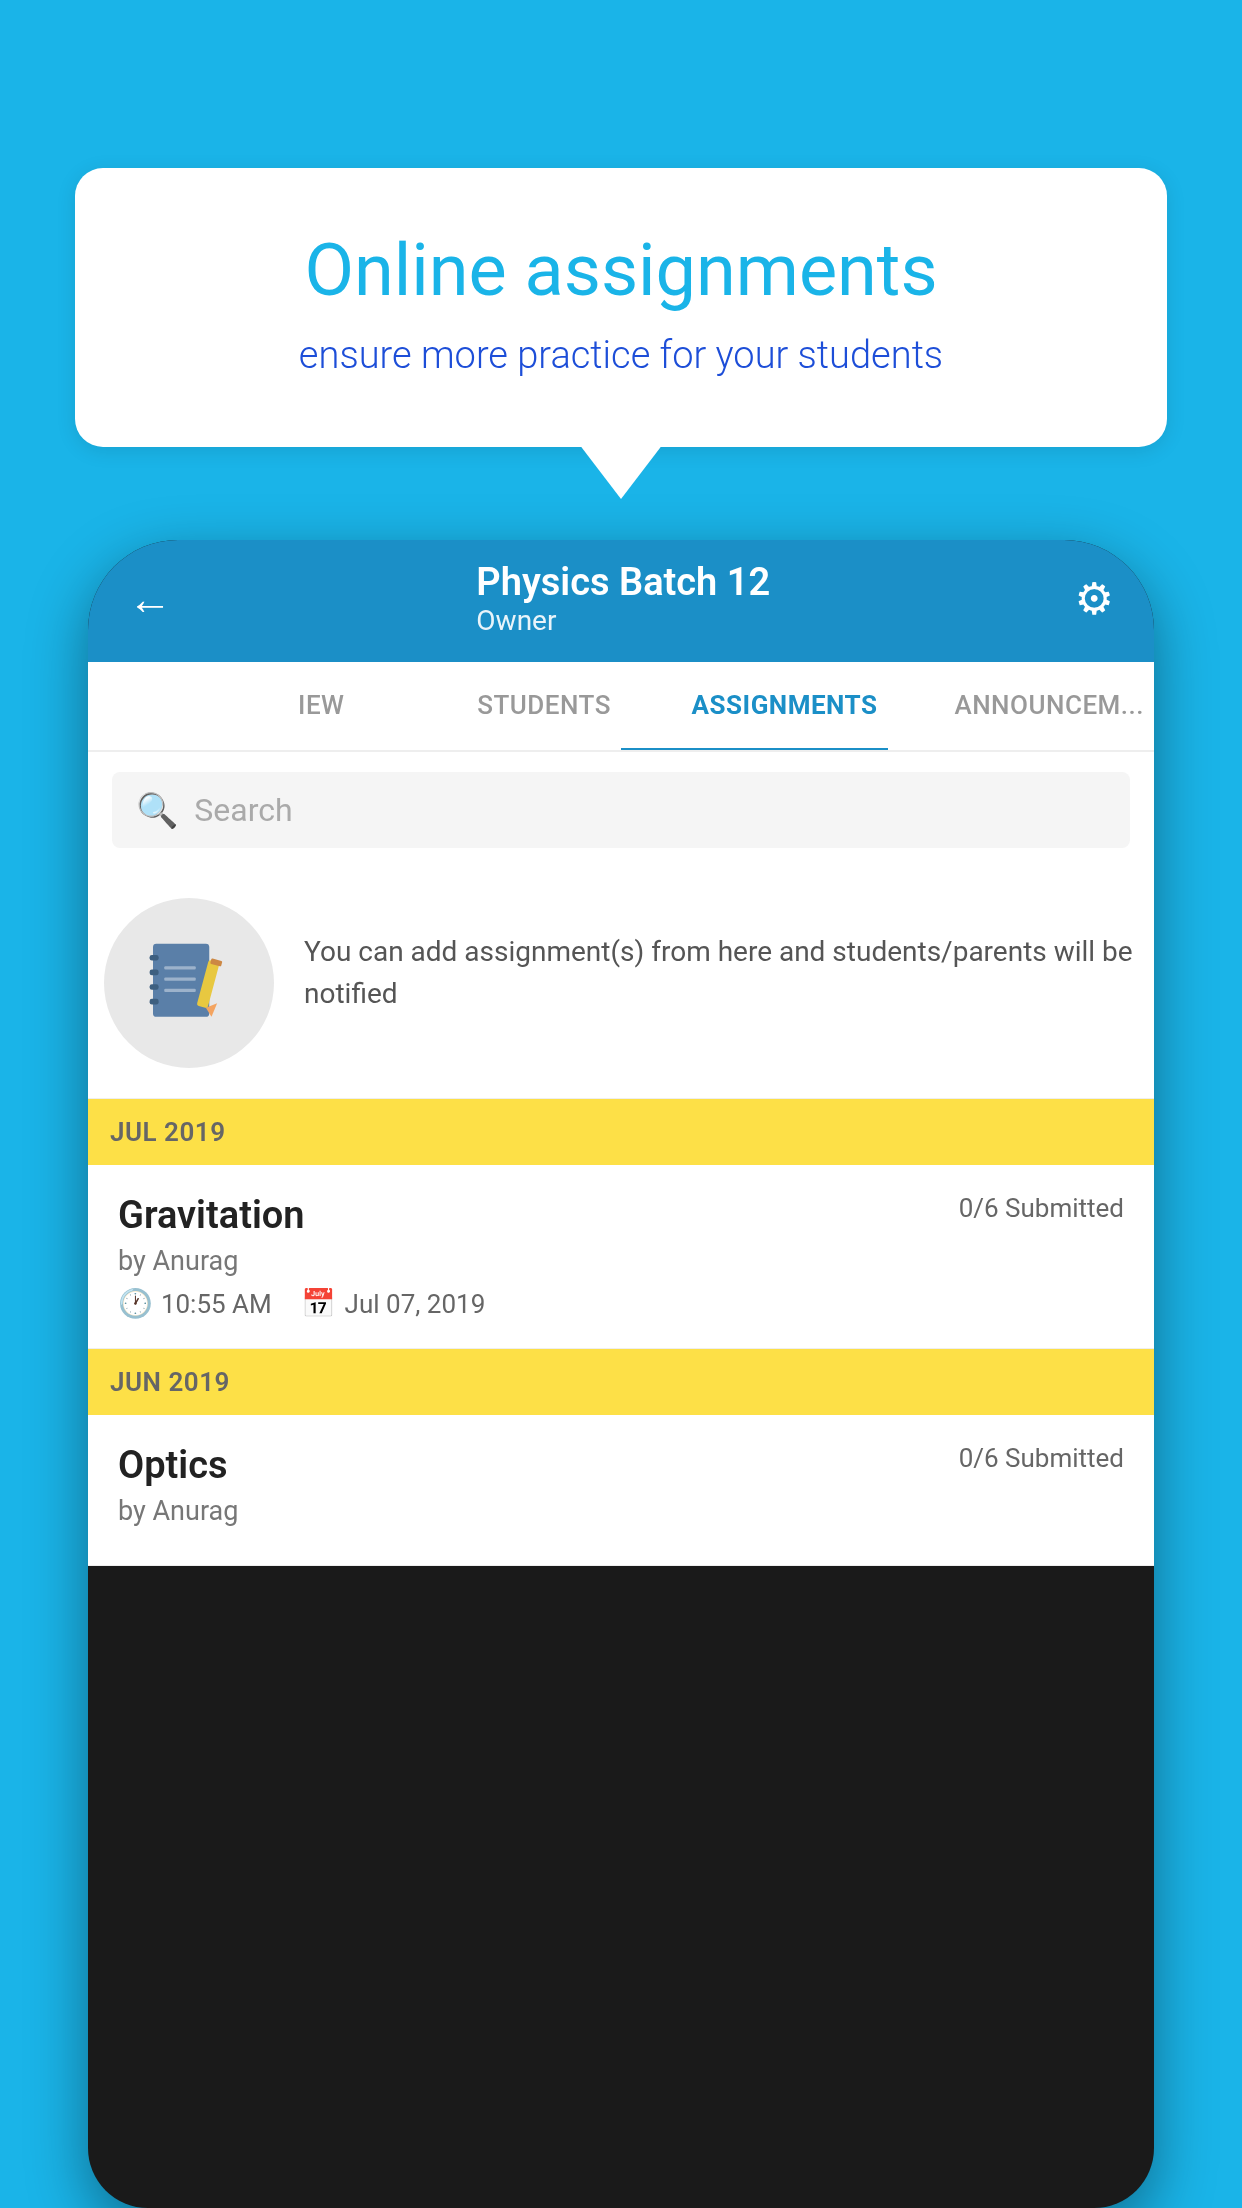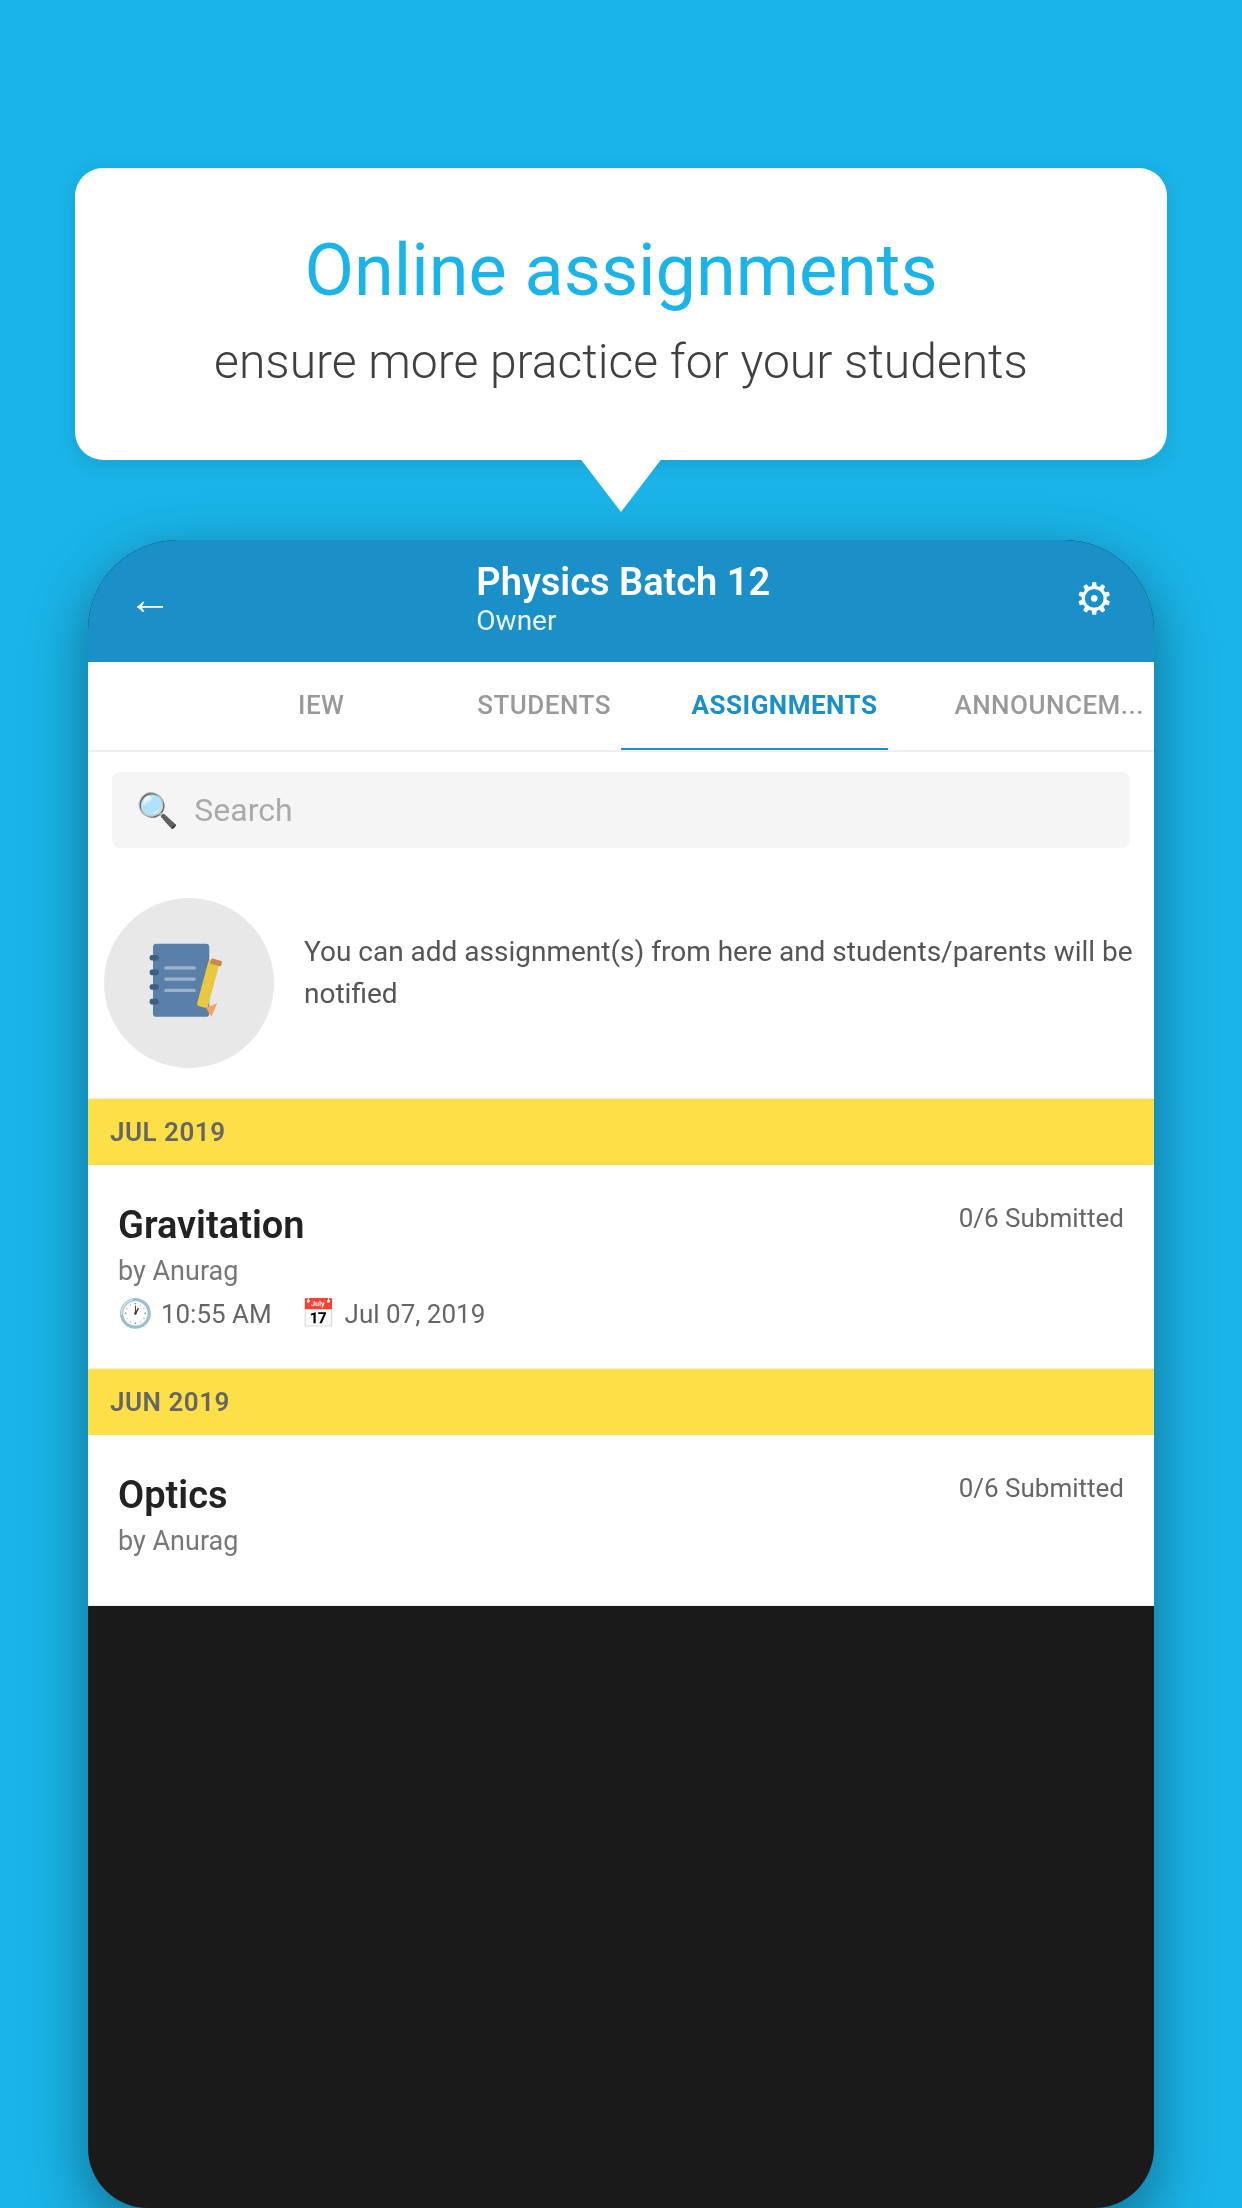--- a/index.html
+++ b/index.html
@@ -37,22 +37,22 @@
       border-top: 55px solid white;
     }
     .speech-bubble-title {
       font-size: 72px;
       color: #1ab4e8;
       font-weight: 400;
       text-align: center;
       margin-bottom: 20px;
     }
     .speech-bubble-sub {
-      font-size: 48px;
-      color: #404040;
+      font-size: 38px;
+      color: #1d4ed8;
       text-align: center;
       font-weight: 300;
     }
 
     
     .phone-frame {
       position: absolute;
       top: 540px;
       left: 88px;
       right: 88px;
@@ -243,21 +243,21 @@
       padding: 18px 22px;
       font-size: 26px;
       color: #666;
       font-weight: 600;
       letter-spacing: 0.5px;
     }
 
     
     .assignment-item {
       background: white;
-      padding: 38px 30px;
+      padding: 28px 30px;
       border-bottom: 1px solid #eee;
     }
     .assignment-top {
       display: flex;
       justify-content: space-between;
       align-items: flex-start;
       margin-bottom: 8px;
     }
     .assignment-name {
       font-size: 38px;

